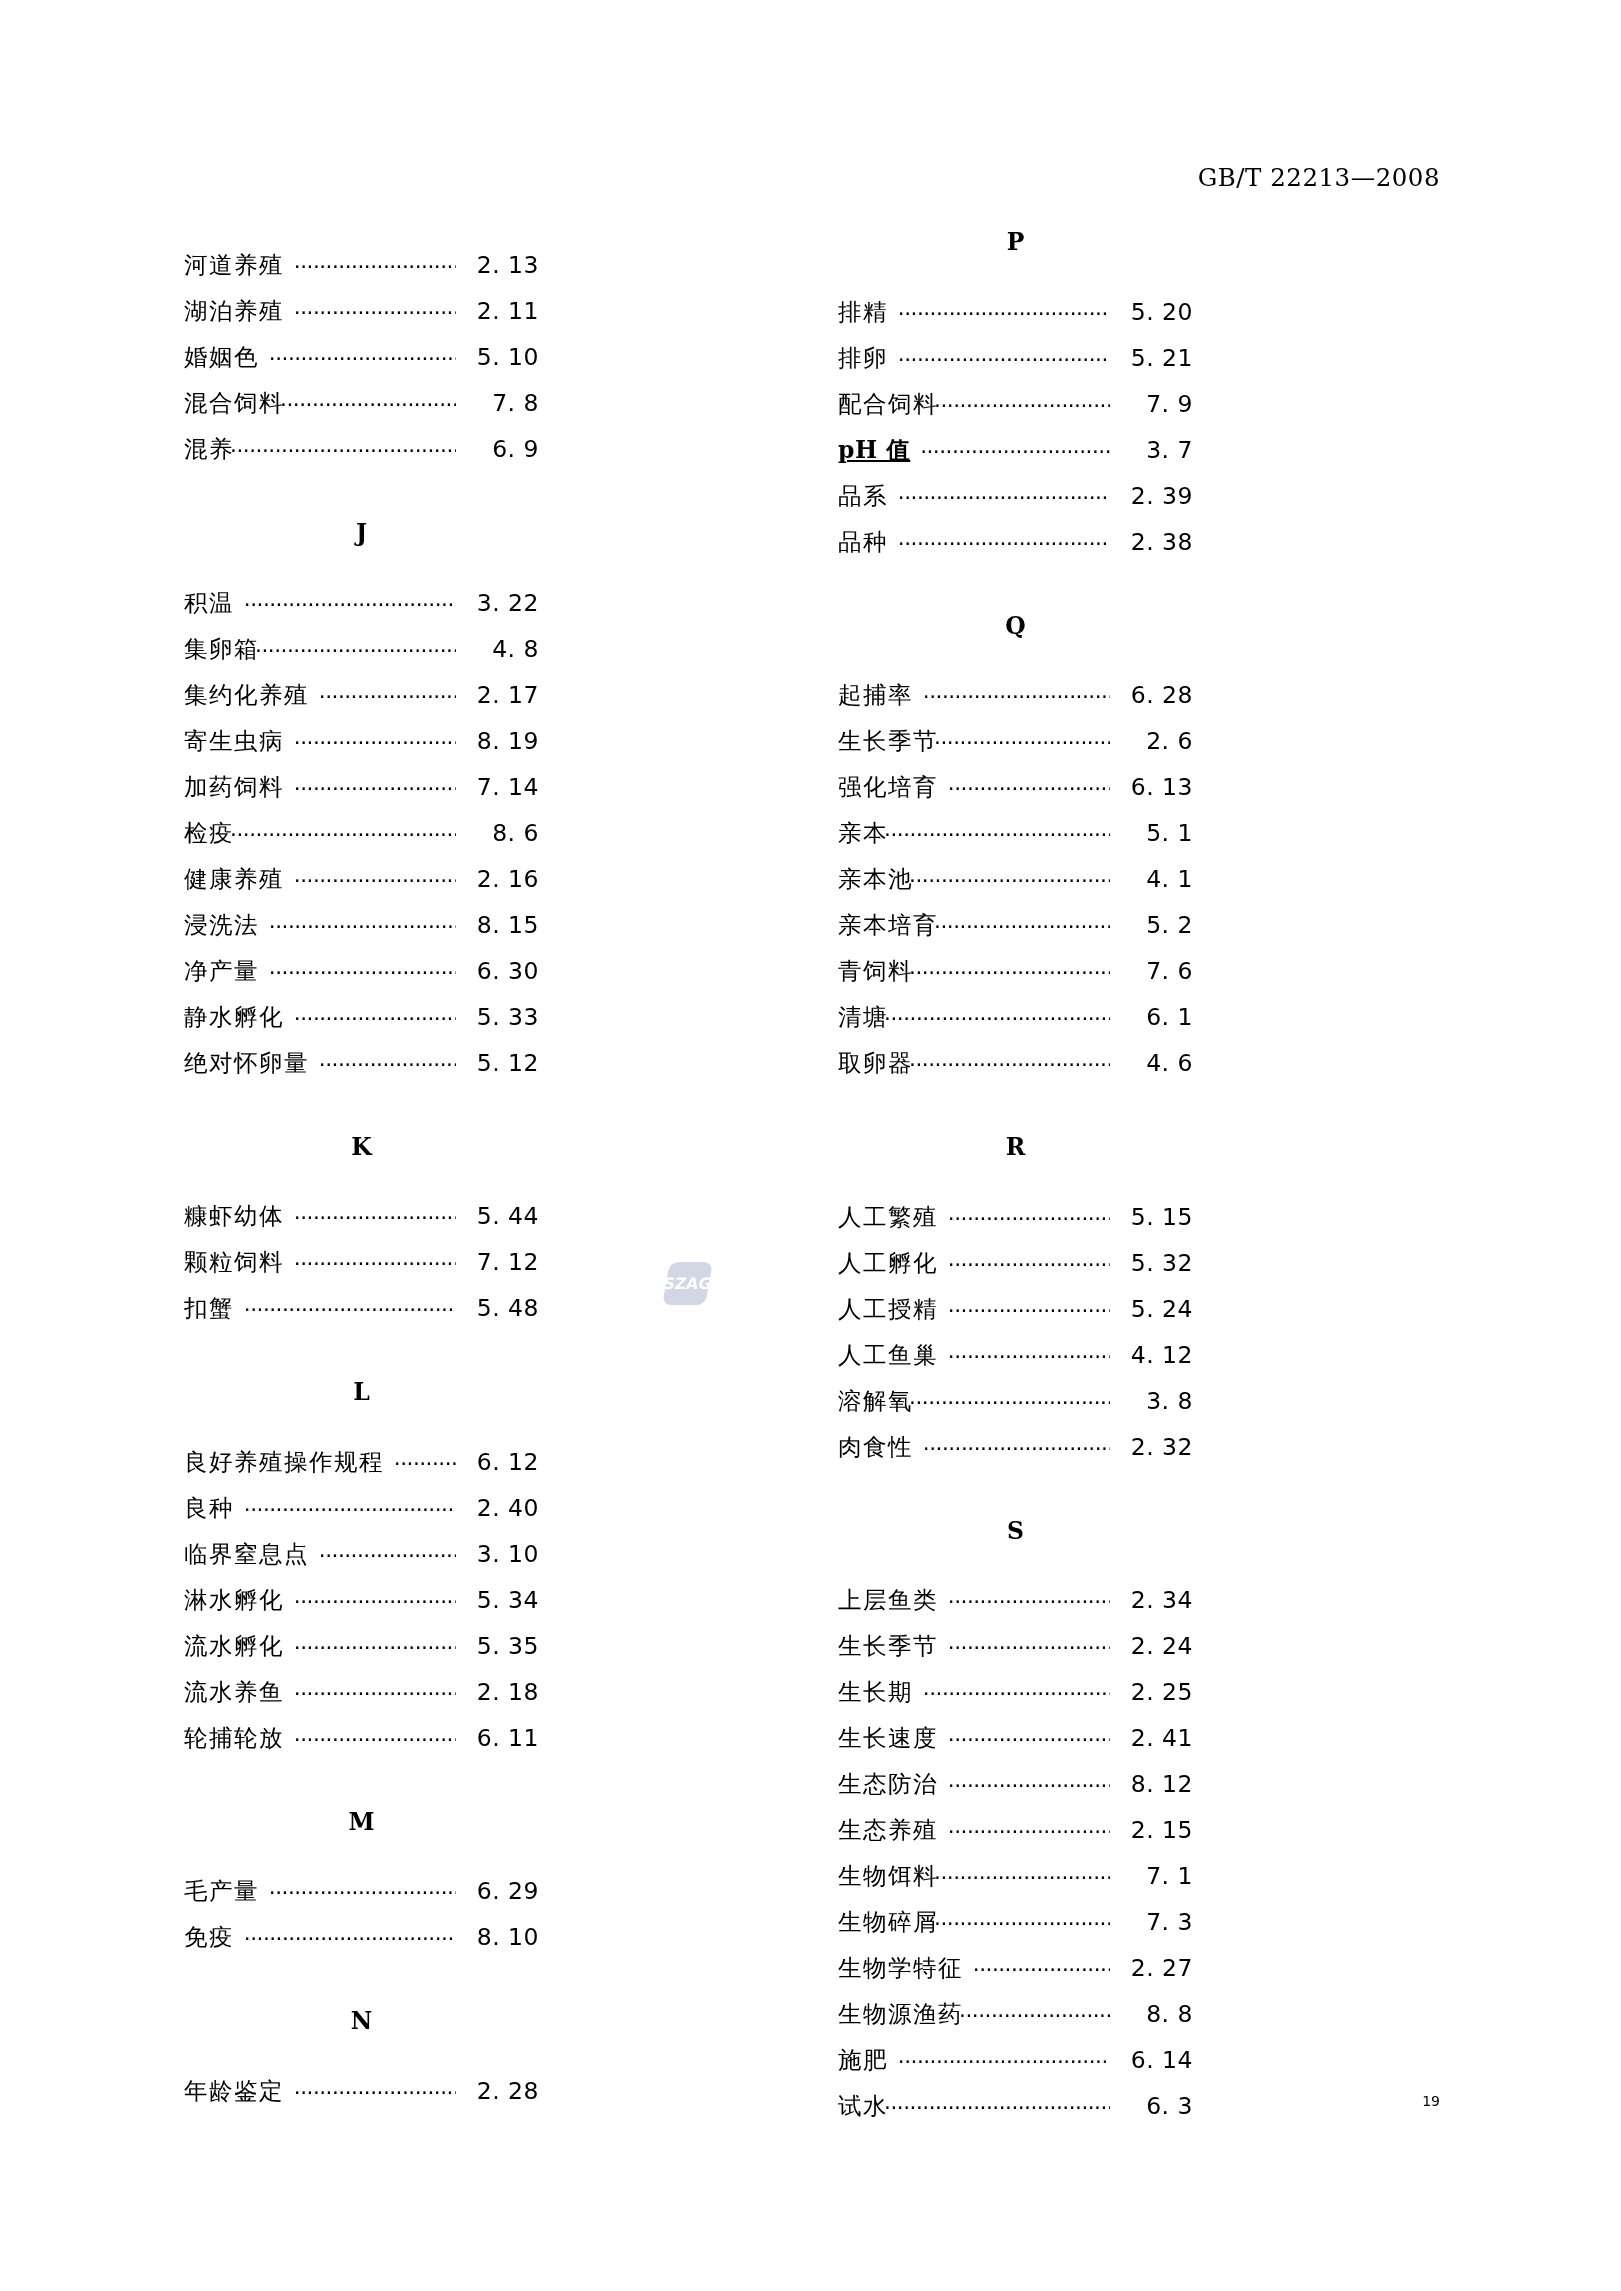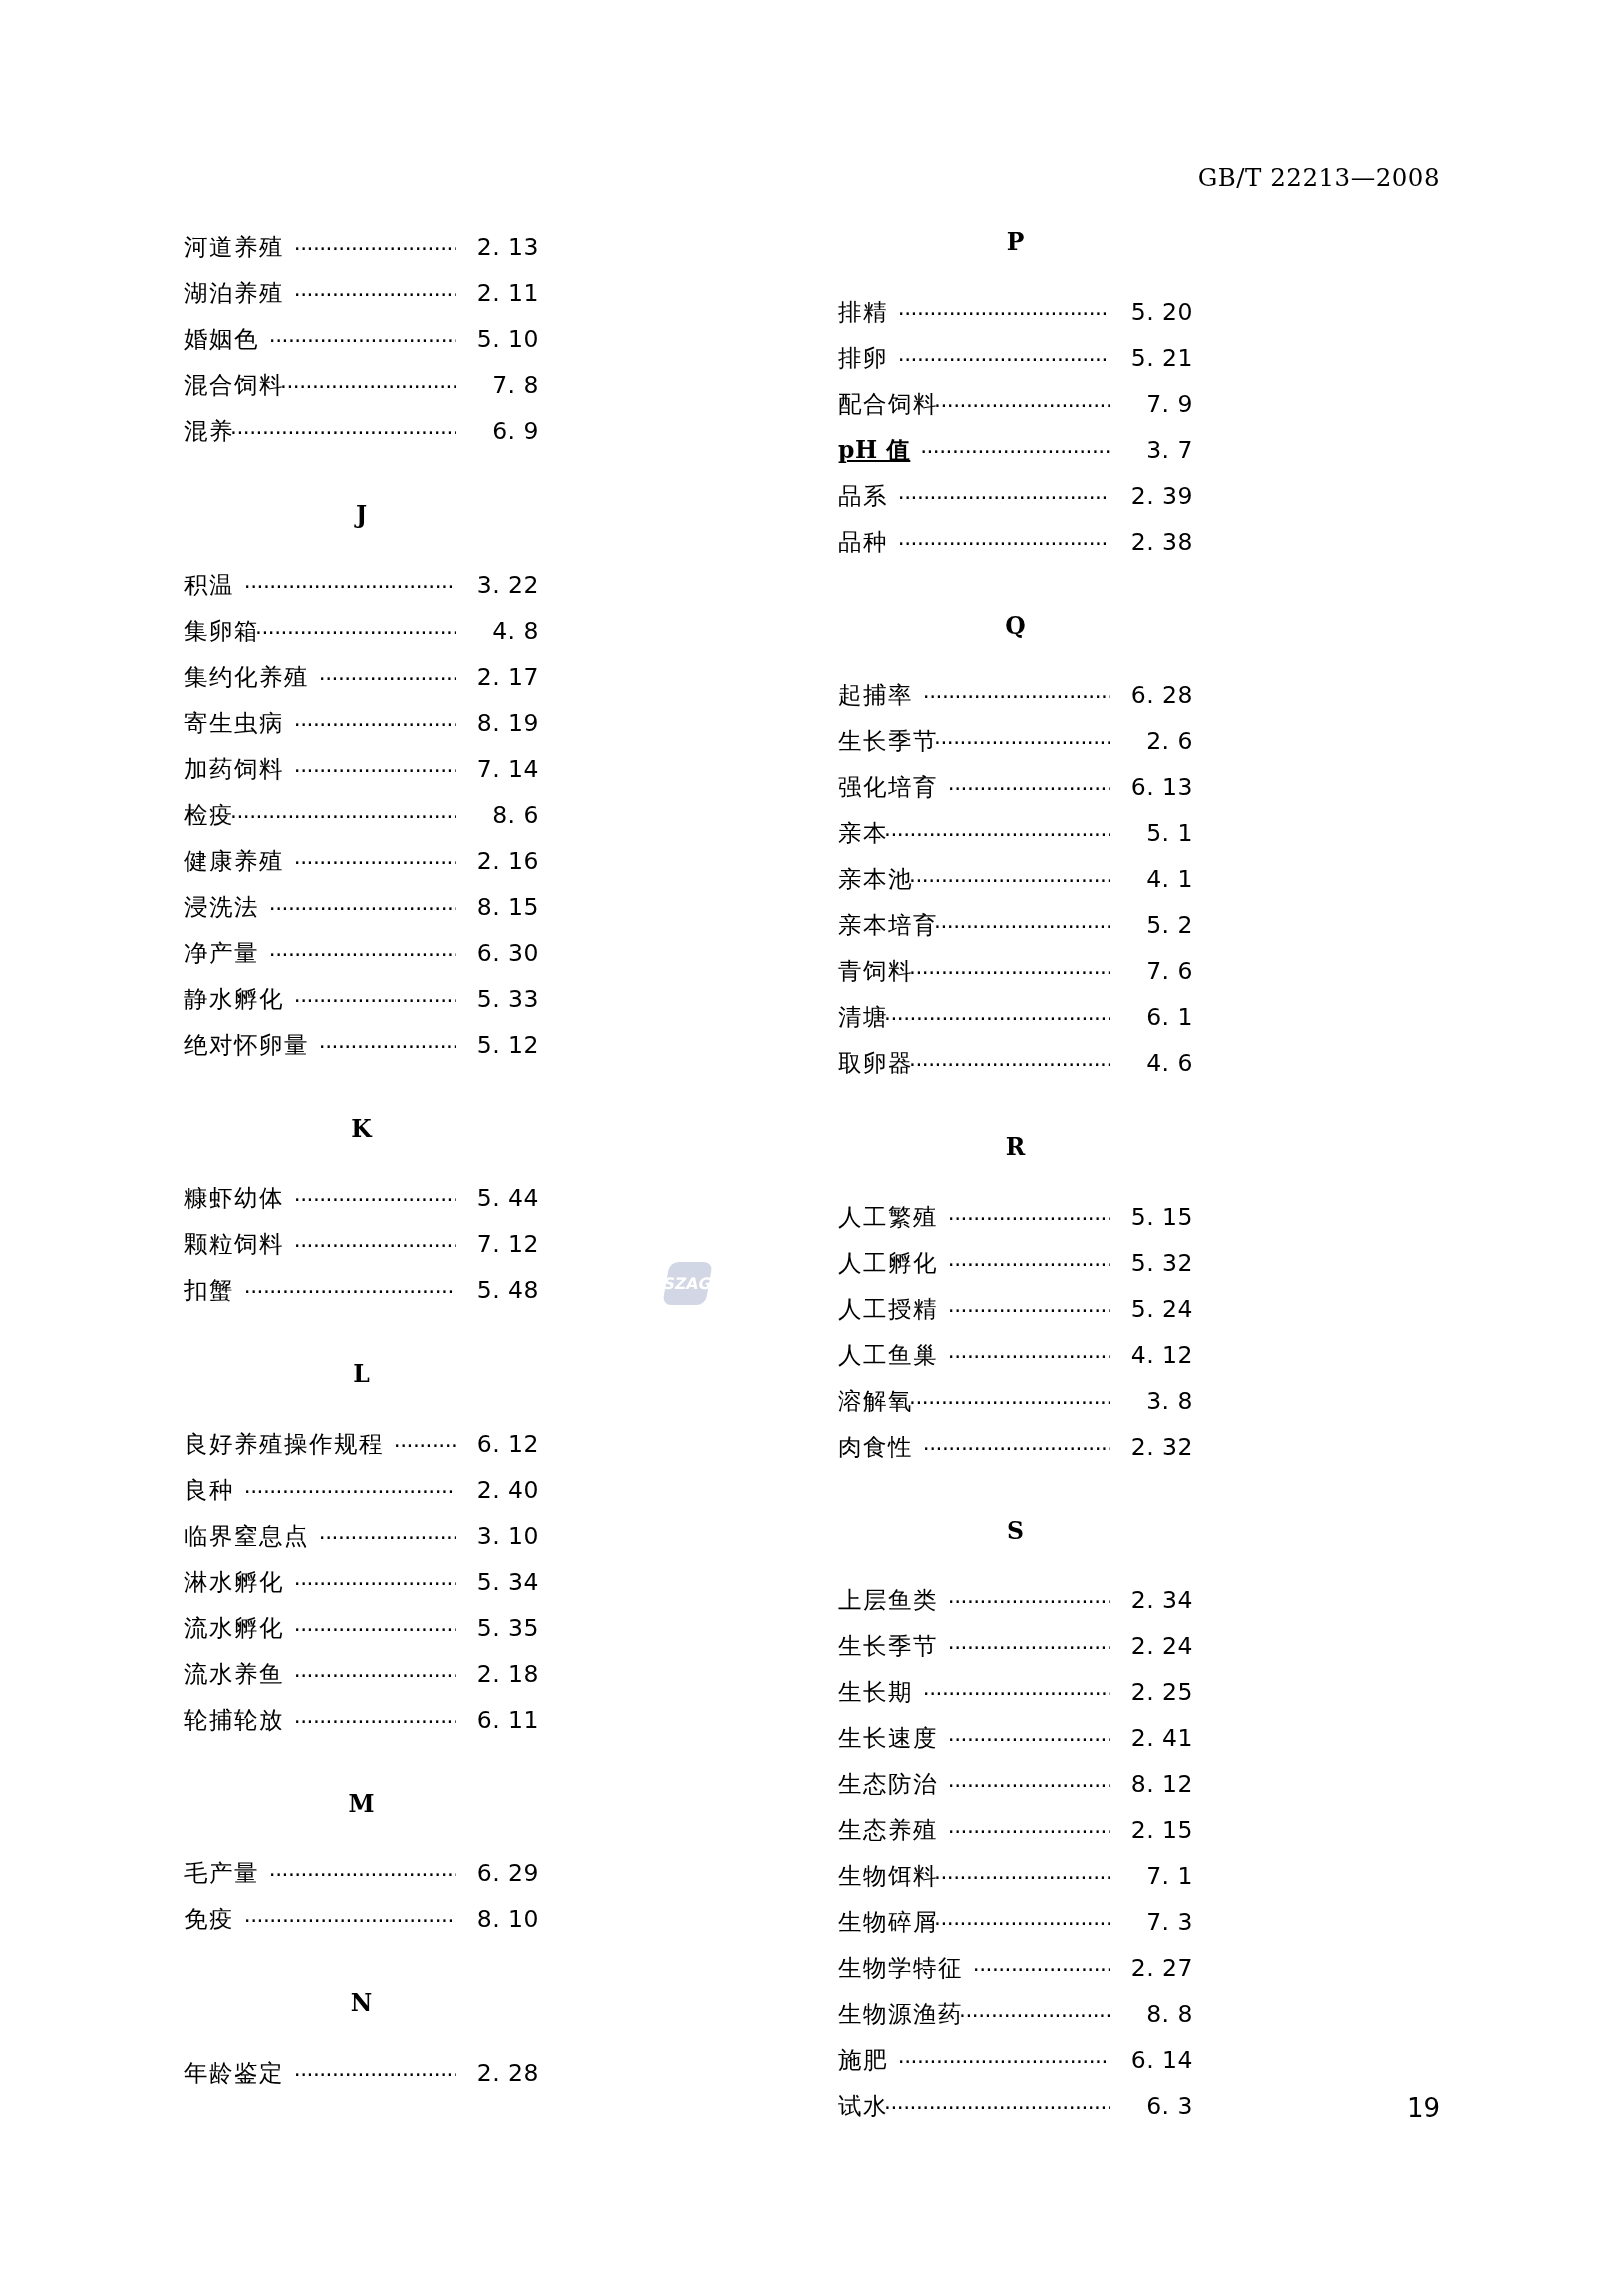--- a/index.html
+++ b/index.html
@@ -32,21 +32,21 @@
   .columns {
     position: absolute;
     top: 231px;
     left: 0;
     width: 1621px;
   }
   .col {
     position: absolute;
     top: 0;
   }
-  .col-left  { left: 184px;  width: 355px; }
+  .col-left  { left: 184px;  width: 355px; margin-top: 18px; }
   .col-right { left: 838px;  width: 355px; }
 
   
   .sec-letter {
     font-family: "DejaVu Serif", "Liberation Serif", serif;
     font-weight: bold;
     font-size: 23.5px;
     text-align: center;
     color: #000;
     margin-top: 43px;
@@ -127,21 +127,21 @@
     transform: skewX(-10deg);
     pointer-events: none;
   }
 
   
   .page-number {
     position: absolute;
     right: 161px;
     top: 2093px;
     font-family: "DejaVu Sans", "Liberation Sans", sans-serif;
-    font-size: 26px;
+    font-size: 14px;
     color: #000;
   }
 </style>
 </head>
 <body>
 
 <div class="page">
 
   <div class="page-header">GB/T 22213—2008</div>
 

